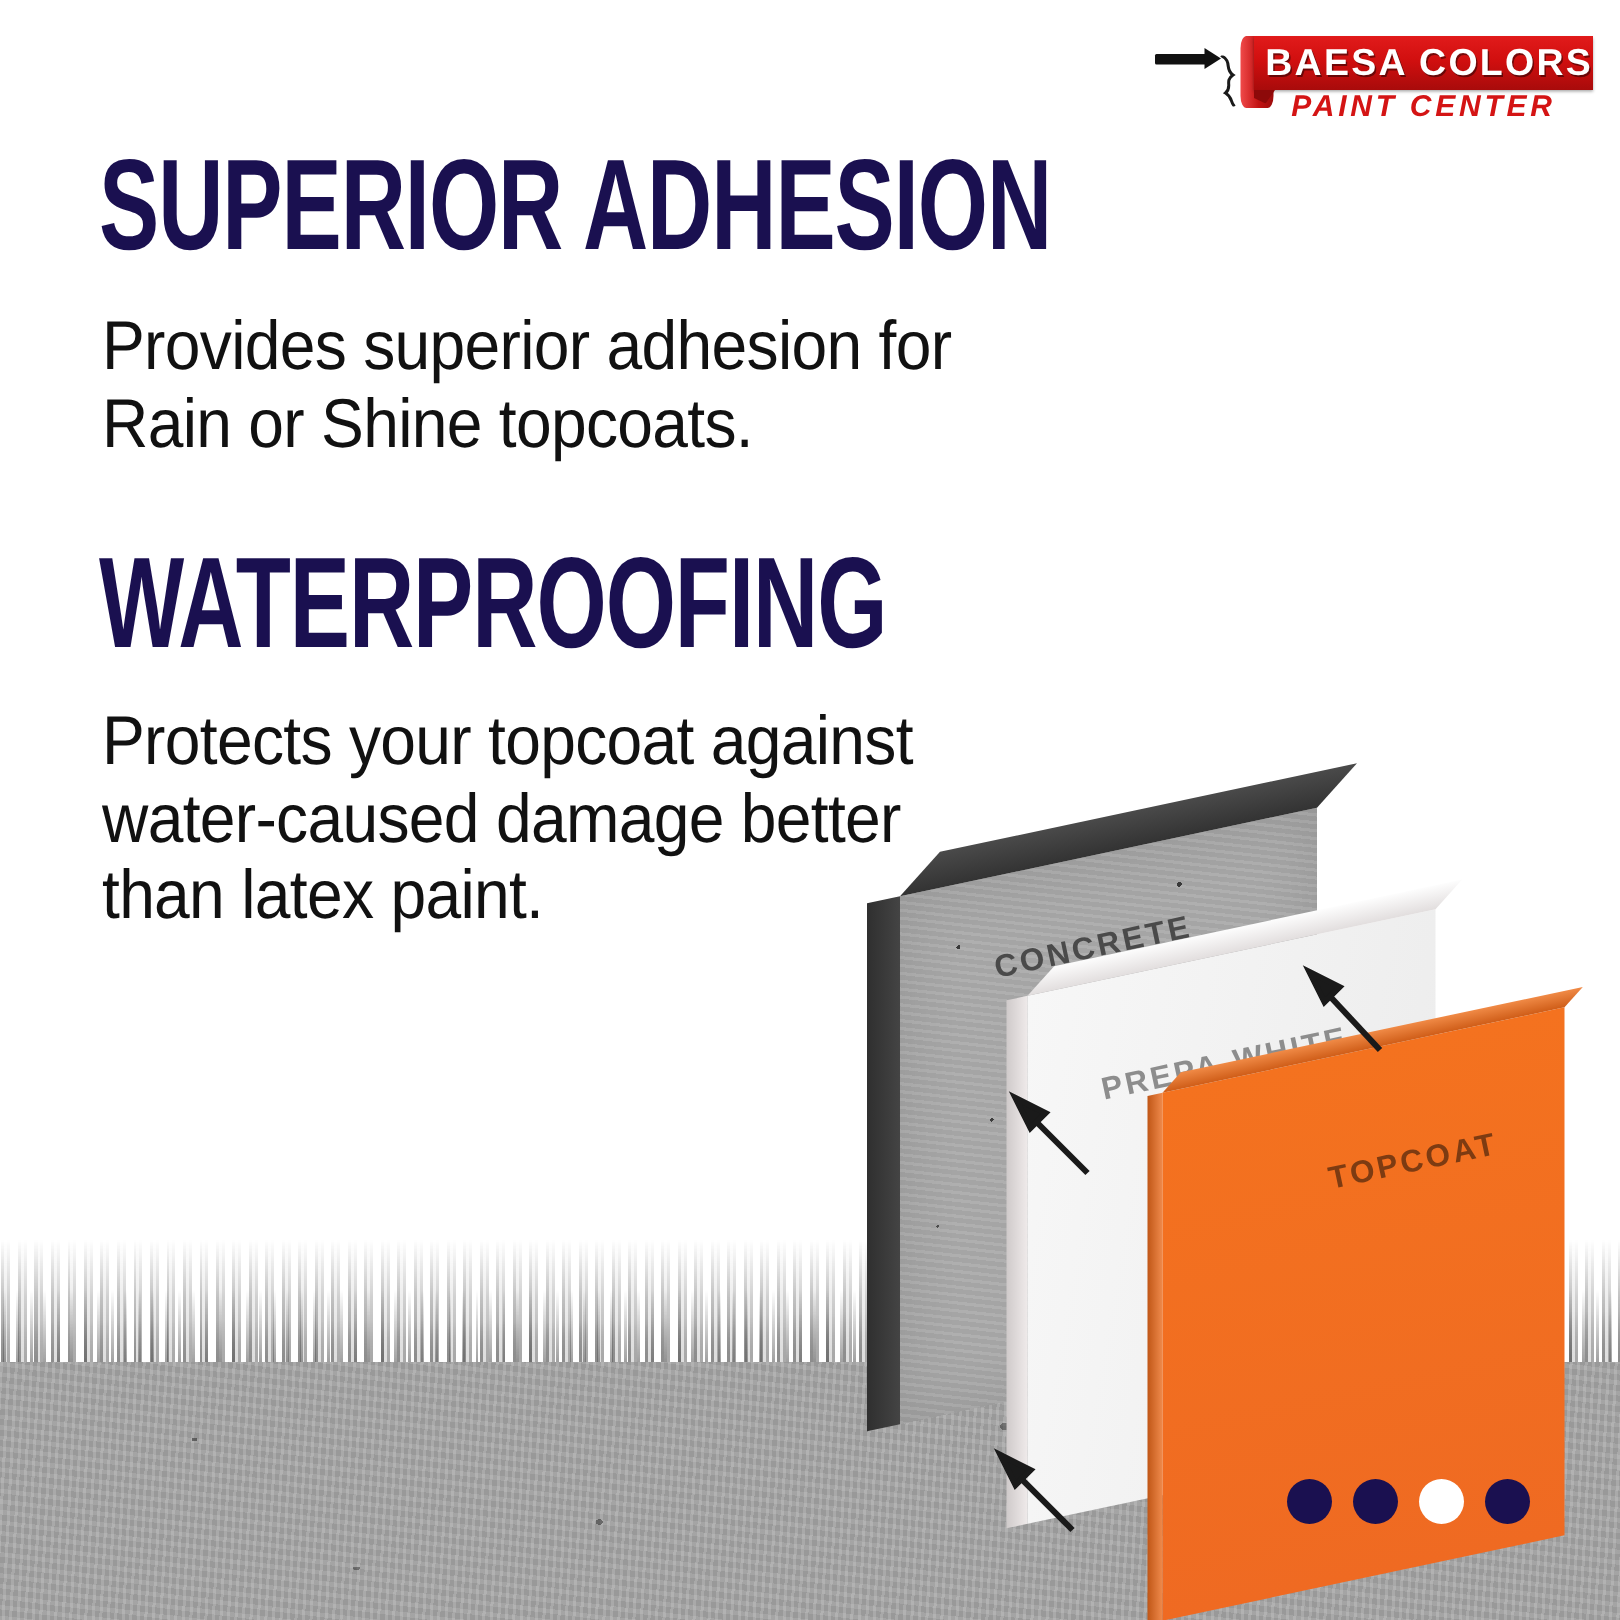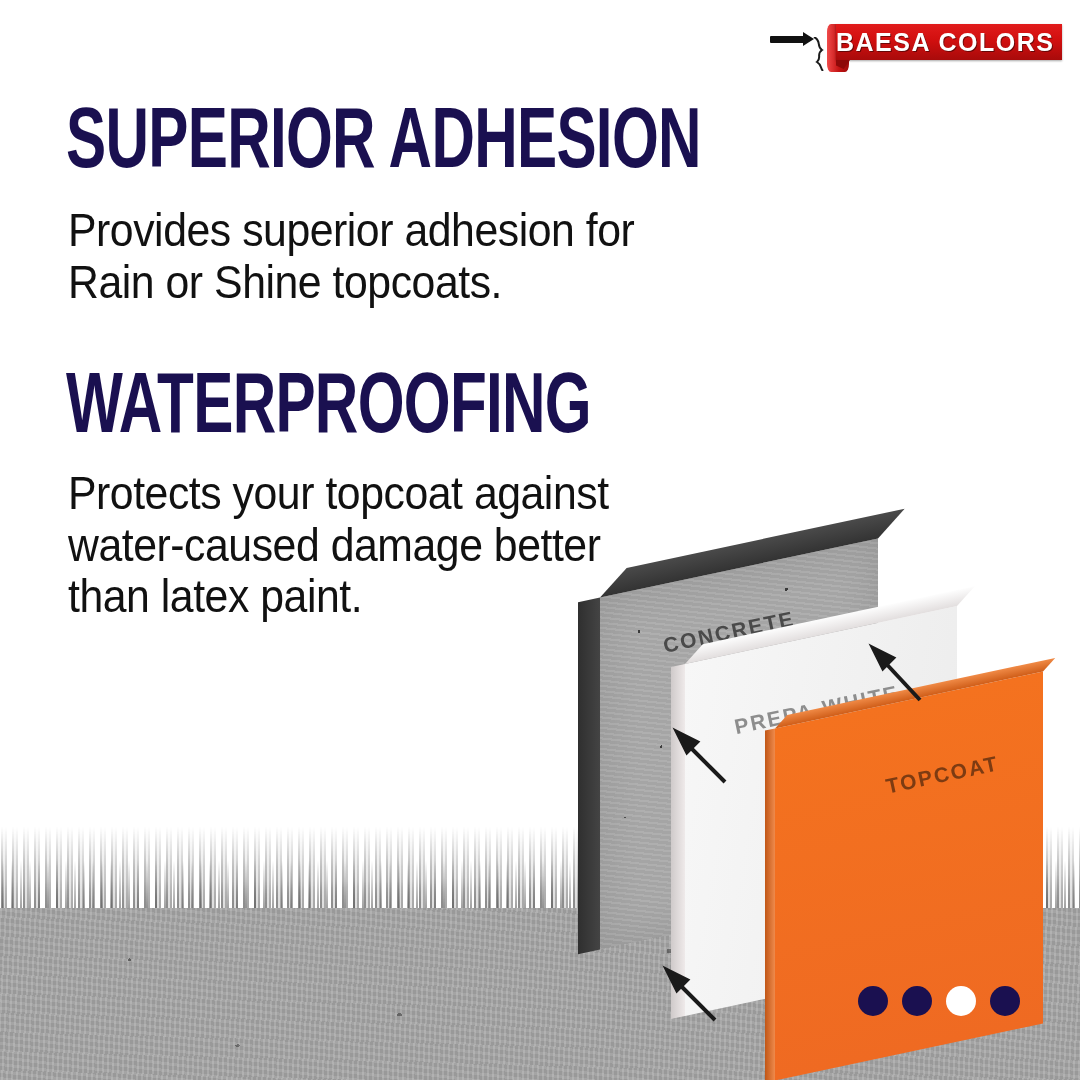--- a/index.html
+++ b/index.html
@@ -18,21 +18,21 @@
   .logo-roller-arrowtip{position:absolute;left:33px;top:14px;width:0;height:0;
      border-top:7px solid transparent;border-bottom:7px solid transparent;border-left:11px solid #111;}
   .logo-roller-wire{position:absolute;left:43px;top:19px;width:12px;height:34px;}
   .logo-roller-cyl{position:absolute;left:57px;top:6px;width:22px;height:48px;background:linear-gradient(90deg,#f04a4a,#c21212 55%,#9c0c0c);border-radius:4px/8px;}
   .logo-ribbon{position:absolute;left:66px;top:6px;width:226px;height:36px;
      background:linear-gradient(180deg,#e11b1b 0%,#d10f0f 45%,#a80b0b 100%);
      box-shadow:0 1px 2px rgba(0,0,0,.35);}
   .logo-ribbon-tail{position:absolute;left:66px;top:42px;width:14px;height:9px;background:#8d0909;
      clip-path:polygon(0 0,100% 0,55% 100%,0 60%);}
   .logo-name{position:absolute;left:0;top:0;width:226px;height:36px;line-height:36px;
-     text-align:left;color:#fff;font-weight:bold;font-size:25px;letter-spacing:1.5px;
+     text-align:right;color:#fff;font-weight:bold;font-size:25px;letter-spacing:1.5px;
      font-family:"Liberation Sans", sans-serif;
      text-shadow:1px 1px 0 rgba(0,0,0,.45);}
   .logo-sub{position:absolute;left:66px;top:42px;width:226px;height:22px;line-height:22px;
      text-align:center;color:#d41414;font-weight:bold;font-style:italic;font-size:20px;
      letter-spacing:2.5px;font-family:"Liberation Sans", sans-serif;}
 
   
   .headline{
     position:absolute;left:66px;color:#1a1050;
     font-family:"Liberation Sans Narrow","Liberation Sans", sans-serif;
@@ -159,20 +159,21 @@
     <div class="logo-roller-handle"></div>
     <div class="logo-roller-arrowtip"></div>
     <svg class="logo-roller-wire" viewBox="0 0 12 34">
       <path d="M1 0 C9 4, 3 9, 9 13 C3 17, 9 21, 4 25 C9 28, 7 31, 10 34" stroke="#1a1a1a" stroke-width="2" fill="none"></path>
     </svg>
     <div class="logo-roller-cyl"></div>
     <div class="logo-ribbon">
       <div class="logo-name">BAESA COLORS</div>
     </div>
     <div class="logo-ribbon-tail"></div>
+    <div class="logo-sub">PAINT CENTER</div>
   </div>
 
   <div class="headline" id="headline-1">SUPERIOR ADHESION</div>
   <div class="body-copy" id="body-1">Provides superior adhesion for
 Rain or Shine topcoats.</div>
 
   <div class="headline" id="headline-2">WATERPROOFING</div>
   <div class="body-copy" id="body-2">Protects your topcoat against
 water-caused damage better
 than latex paint.</div>

